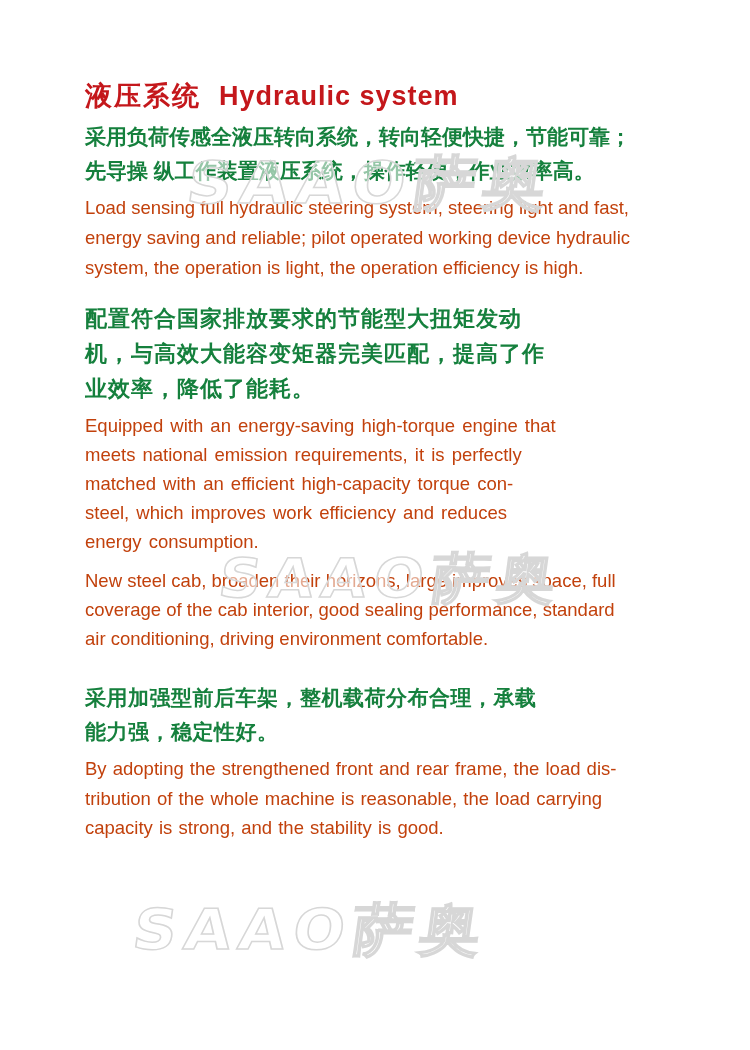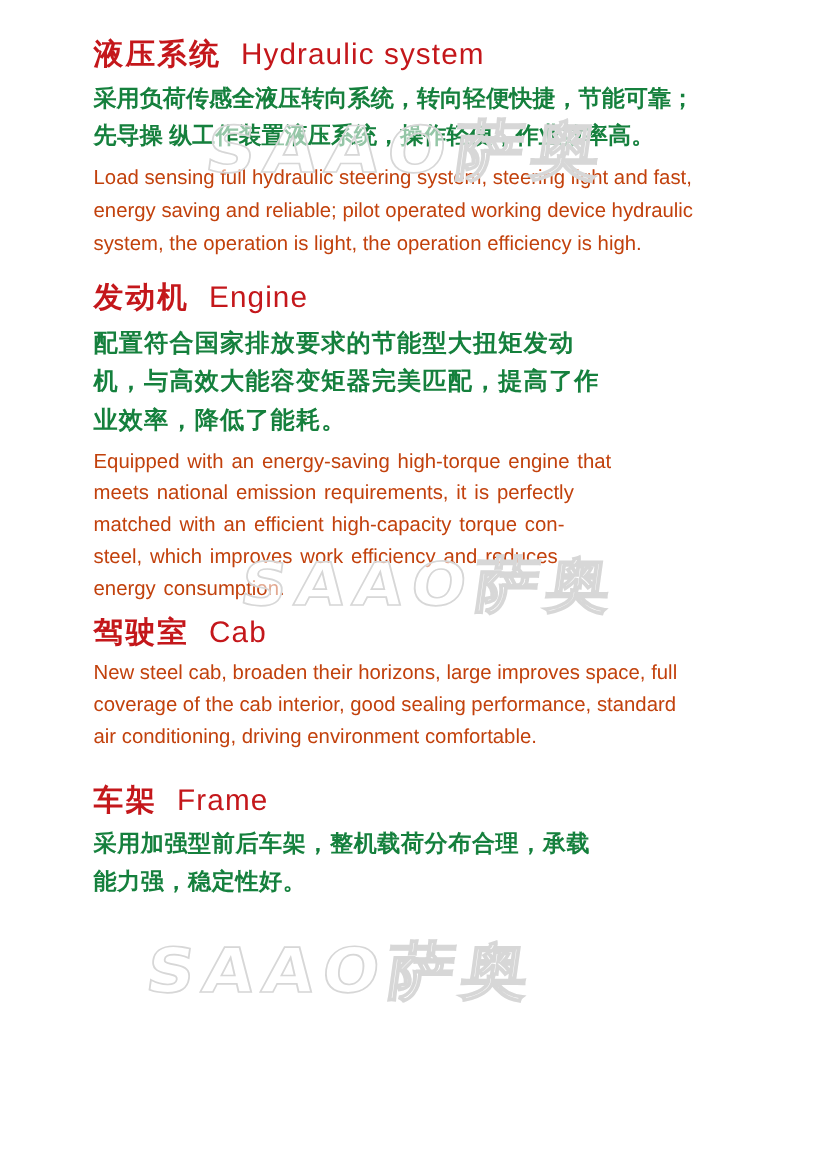--- a/index.html
+++ b/index.html
@@ -7,20 +7,21 @@
     padding: 0;
     background: #ffffff;
   }
   .page {
     position: relative;
     width: 750px;
     height: 998px;
     background: #ffffff;
     overflow: hidden;
     font-family: "Liberation Sans", "DejaVu Sans", sans-serif;
+    margin-top: 47px;
   }
   .content {
     position: relative;
     padding: 33px 20px 0 85px;
     z-index: 1;
   }
   .section { display: block; }
 
   .sec-title {
     display: flex;
@@ -30,21 +31,21 @@
     white-space: nowrap;
   }
   .sec-title .cn {
     font-size: 27px;
     font-weight: bold;
     letter-spacing: 2px;
     color: var(--accent);
   }
   .sec-title .en {
     font-size: 27px;
-    font-weight: 400;
+    font-weight: 700;
     letter-spacing: 1px;
     color: var(--accent);
   }
 
   .body-cn {
     margin: 8px 0 0 0;
     white-space: pre-line;
     font-weight: 600;
     color: #15803d;
     font-size: 21px;
@@ -103,51 +104,42 @@
         <span class="en">Hydraulic system</span>
       </div>
       <p class="body-cn">采用负荷传感全液压转向系统，转向轻便快捷，节能可靠；
 先导操 纵工作装置液压系统，操作轻便，作业效率高。</p>
       <p class="body-en">Load sensing full hydraulic steering system, steering light and fast,
 energy saving and reliable; pilot operated working device hydraulic
 system, the operation is light, the operation efficiency is high.</p>
     </div>
 
     <div class="section sec-engine">
-      <div class="sec-title">
-        <span class="cn">发动机</span>
-        <span class="en">Engine</span>
-      </div>
       <p class="body-cn">配置符合国家排放要求的节能型大扭矩发动
 机，与高效大能容变矩器完美匹配，提高了作
 业效率，降低了能耗。</p>
       <p class="body-en">Equipped with an energy-saving high-torque engine that
 meets national emission requirements, it is perfectly
 matched with an efficient high-capacity torque con-
 steel, which improves work efficiency and reduces
 energy consumption.</p>
     </div>
 
     <div class="section sec-cab">
-      <div class="sec-title">
-        <span class="cn">驾驶室</span>
-        <span class="en">Cab</span>
-      </div>
       <p class="body-en">New steel cab, broaden their horizons, large improves space, full
 coverage of the cab interior, good sealing performance, standard
 air conditioning, driving environment comfortable.</p>
     </div>
 
     <div class="section sec-frame">
-      <div class="sec-title">
-        <span class="cn">车架</span>
-        <span class="en">Frame</span>
-      </div>
       <p class="body-cn">采用加强型前后车架，整机载荷分布合理，承载
 能力强，稳定性好。</p>
+      <p class="body-en">By adopting the strengthened front and rear frame, the load dis-
+tribution of the whole machine is reasonable, the load carrying
+capacity is strong, and the stability is good.</p>
     </div>
 
   </div>
 
   <div class="watermark wm-1">SAAO萨奥</div>
   <div class="watermark wm-2">SAAO萨奥</div>
   <div class="watermark wm-3">SAAO萨奥</div>
 
 </div>
 

